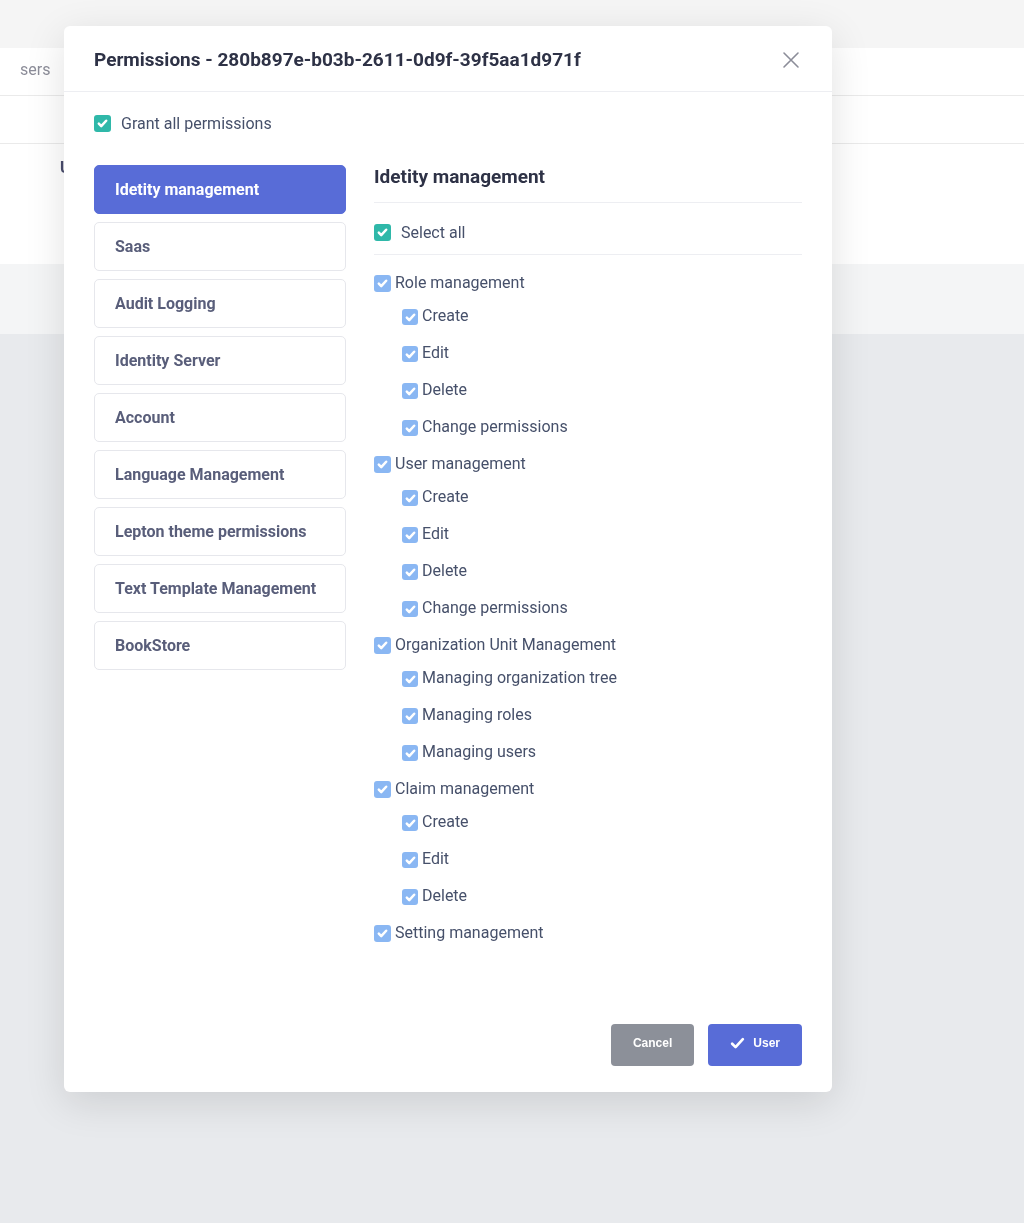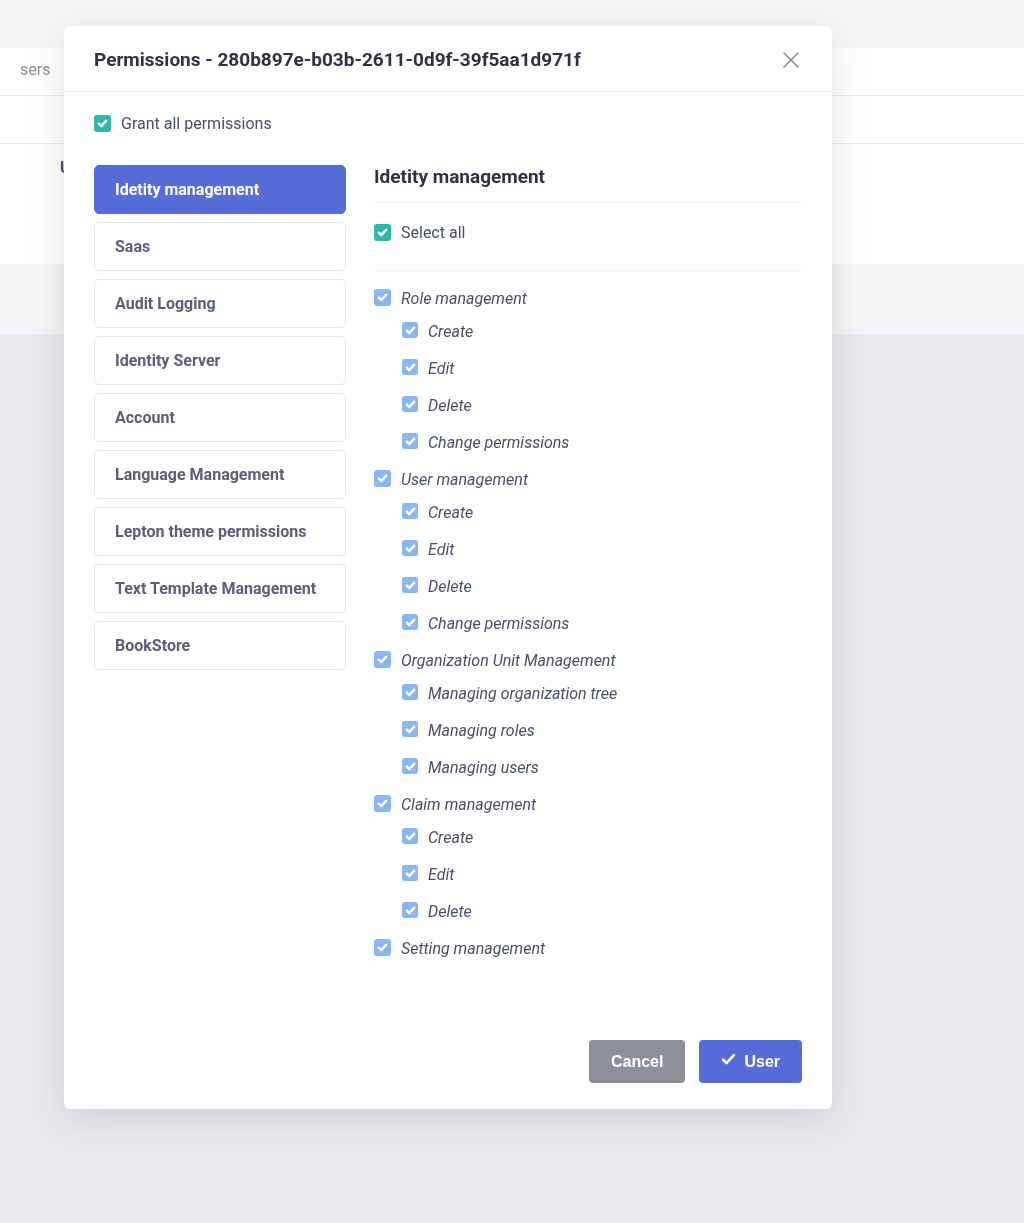--- a/index.html
+++ b/index.html
@@ -104,52 +104,51 @@
       font-weight: 700;
       color: #2e3246;
       padding-bottom: 14px;
       margin-bottom: 20px;
       border-bottom: 1px solid #edeef2;
     }
     .select-all-row {
       display: flex;
       align-items: center;
       gap: 10px;
-      padding-bottom: 28px;
+      padding-bottom: 12px;
       margin-bottom: 18px;
       border-bottom: 1px solid #edeef2;
     }
 
     .perm-row {
       display: flex;
-      align-items: flex-start;
-      gap: 10px;
+      align-items: flex-end;
+      gap: 4px;
       margin-bottom: 14px;
-      font-style: italic;
     }
     .perm-row .label { font-size: 16px; color: #46506a; }
     .indent-1 { padding-left: 28px; }
     .perm-row.indent-1 { margin-bottom: 18px; }
     .perm-row.indent-1 .chk { width: 16px; height: 16px; }
 
     .modal-footer {
       padding: 18px 30px 26px 30px;
       display: flex;
       justify-content: flex-end;
       gap: 14px;
     }
     .btn {
       border: none;
       border-radius: 4px;
       padding: 12px 22px;
-      font-size: 16px;
+      font-size: 12px;
       font-weight: 600;
       cursor: pointer;
       display: inline-flex;
-      align-items: center;
+      align-items: flex-start;
       gap: 8px;
     }
     .btn.cancel { background: #8c9099; color: #fff; }
     .btn.save   { background: #586cd7; color: #fff; }
     .btn svg { width: 15px; height: 15px; }
     .btn svg path { stroke: #fff; stroke-width: 2.5; fill: none; stroke-linecap: round; stroke-linejoin: round; }
   </style>
 </head>
 <body>
 

